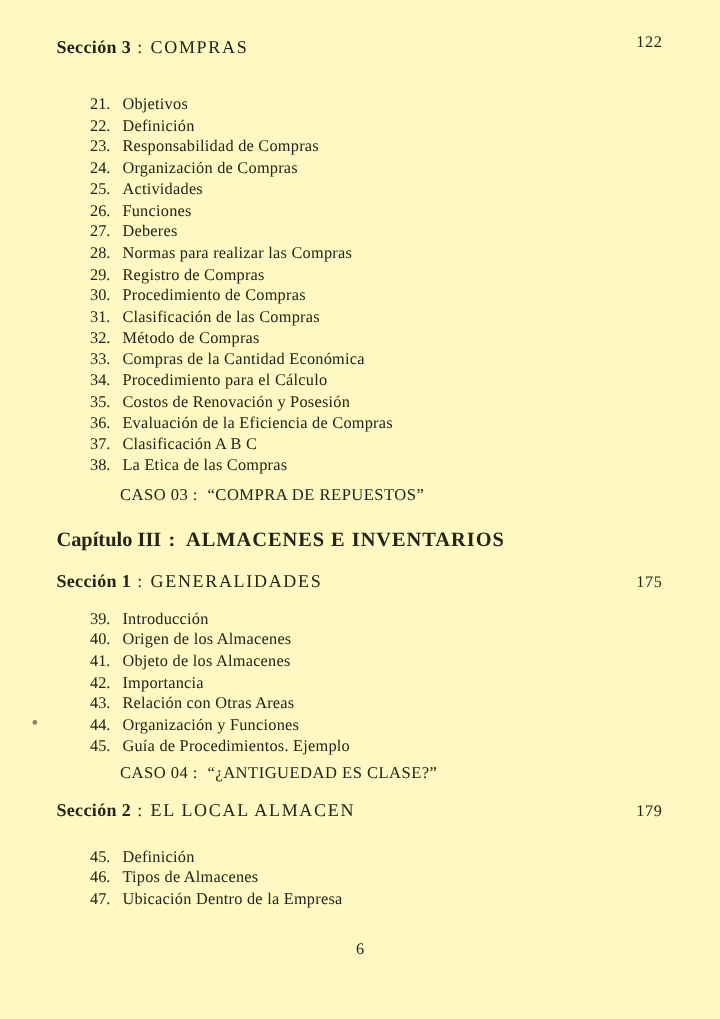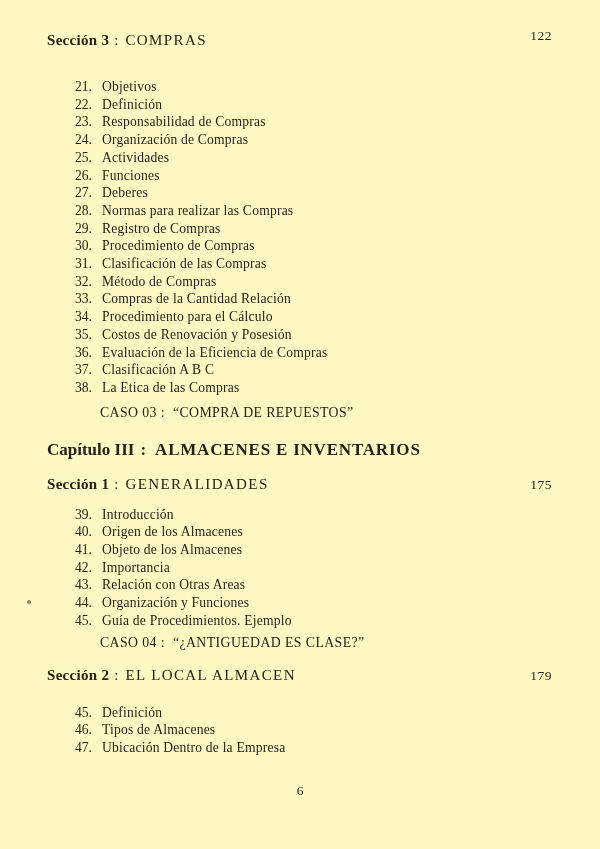--- a/index.html
+++ b/index.html
@@ -133,21 +133,21 @@
       <div class="toc-item">
         <span class="item-num">31.</span>
         <span class="item-title">Clasificación de las Compras</span>
       </div>
       <div class="toc-item">
         <span class="item-num">32.</span>
         <span class="item-title">Método  de Compras</span>
       </div>
       <div class="toc-item">
         <span class="item-num">33.</span>
-        <span class="item-title">Compras de la Cantidad Relación</span>
+        <span class="item-title">Compras de la Cantidad Económica</span>
       </div>
       <div class="toc-item">
         <span class="item-num">34.</span>
         <span class="item-title">Procedimiento para el Cálculo</span>
       </div>
       <div class="toc-item">
         <span class="item-num">35.</span>
         <span class="item-title">Costos de Renovación y Posesión</span>
       </div>
       <div class="toc-item">

